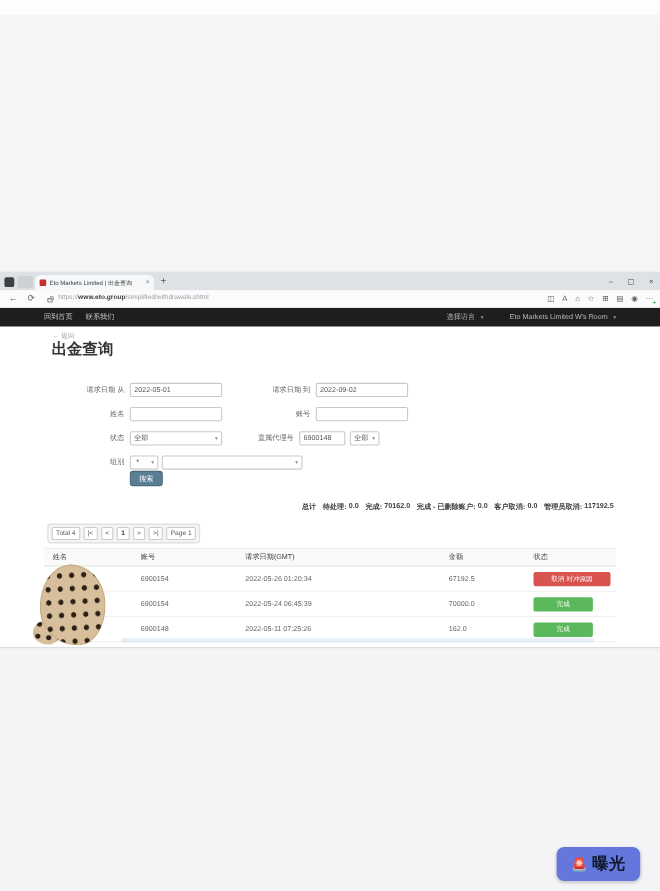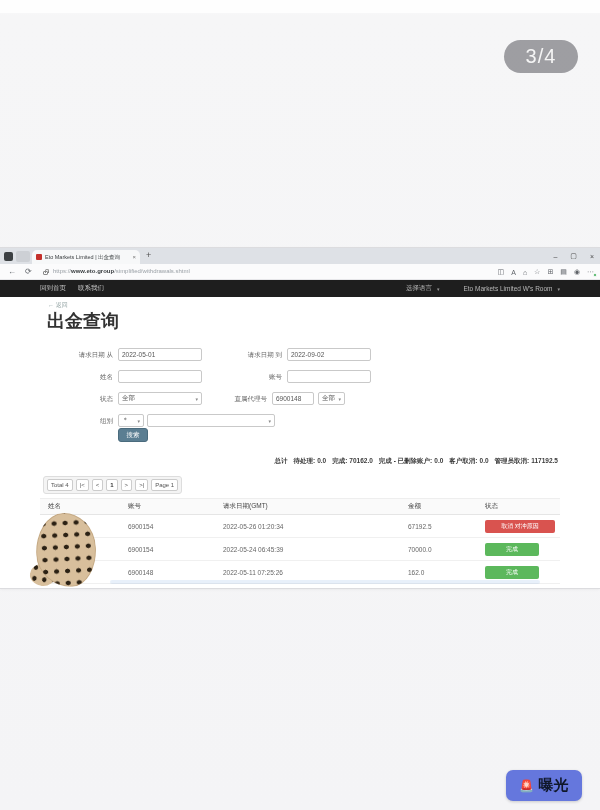--- a/index.html
+++ b/index.html
@@ -46,21 +46,21 @@
   .darknav { position:relative; height:17px; background:#1e1e1e; display:flex; align-items:center;
     padding:0 40px 0 40px; font-size:6.5px; color:#c9c9c9; }
   .darknav .nav-item { margin-right:12px; }
   .darknav .right { margin-left:auto; display:flex; align-items:center; gap:5px; color:#b8b8b8; }
   .darknav .caret { font-size:5px; color:#9a9a9a; }
   .darknav .spacer { width:14px; }
 
   .content { position:relative; height:291px; background:#fff; overflow:hidden; }
 
   .breadcrumb { position:absolute; left:48px; top:4px; font-size:6px; color:#95a5a5; }
-  .page-title { position:absolute; left:47px; top:12px; font-size:18px; font-weight:600; color:#333; }
+  .page-title { position:absolute; left:47px; top:12px; font-size:14px; font-weight:600; color:#333; }
 
   .flabel { position:absolute; width:73px; font-size:6.5px; color:#666; text-align:right; line-height:13px; white-space:nowrap; }
   .finput, .fselect { position:absolute; height:13px; border:1px solid #c9c9c9; border-radius:2px;
     background:#fff; font-size:6.5px; color:#555; padding:0 3px; font-family:inherit; }
   .fselect { display:flex; align-items:center; justify-content:space-between; }
   .fselect .caret { font-size:5px; color:#888; }
   .search-btn { position:absolute; left:118px; top:131px; width:30px; height:14px; background:#5b7e92;
     border:1px solid #4a6b7d; border-radius:3px; color:#fff; font-size:6.5px;
     display:flex; align-items:center; justify-content:center; }
 
@@ -104,23 +104,20 @@
     box-shadow:0 1px 3px rgba(0,0,0,.18); }
   .expose-btn .emoji { font-size:12px; }
   .expose-btn .lbl { font-size:15px; font-weight:700; color:#0f172a; }
 </style>
 </head>
 <body>
 
 <div class="photo">
   <div class="topband"></div>
 
-  <div class="counter-pill">
-    <span>3/4</span>
-  </div>
 
   <div class="browser">
 
     <div class="tabbar">
       <div class="win-menu-icon"></div>
       <div class="pinned-tab"></div>
       <div class="tab">
         <span class="favicon"></span>
         <span class="tab-title">Eto Markets Limited | 出金查询</span>
         <span class="tab-close">×</span>

